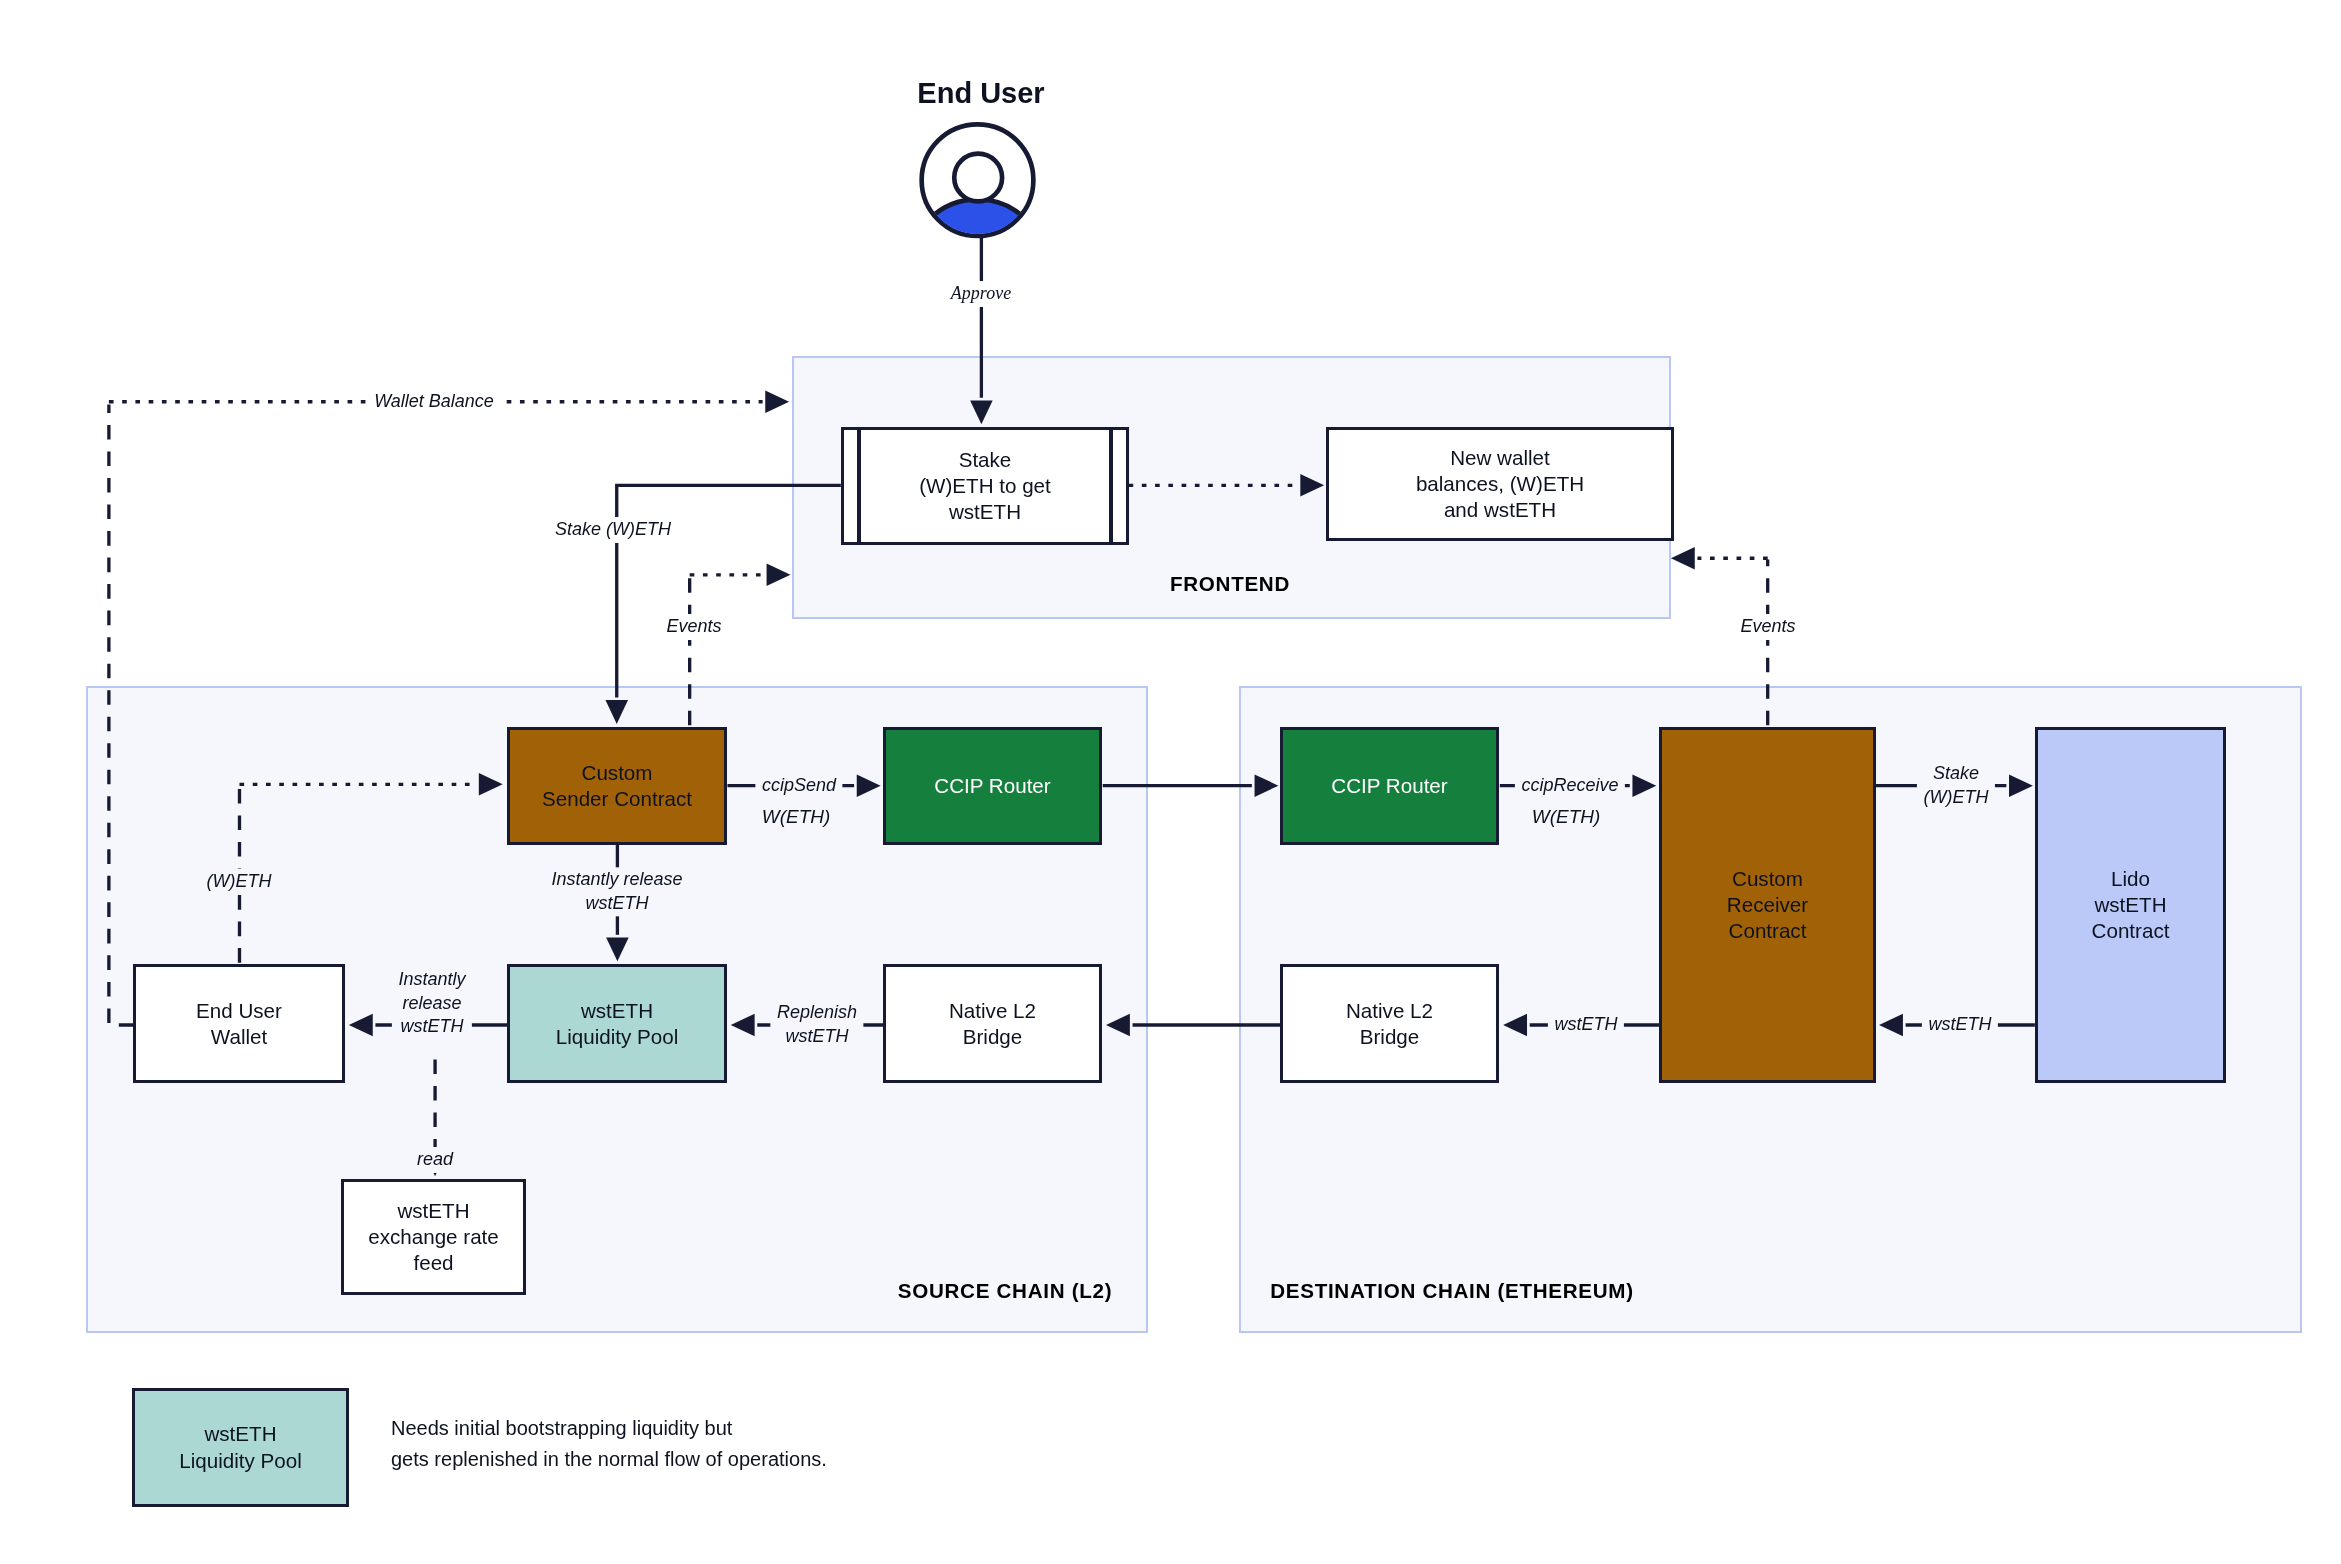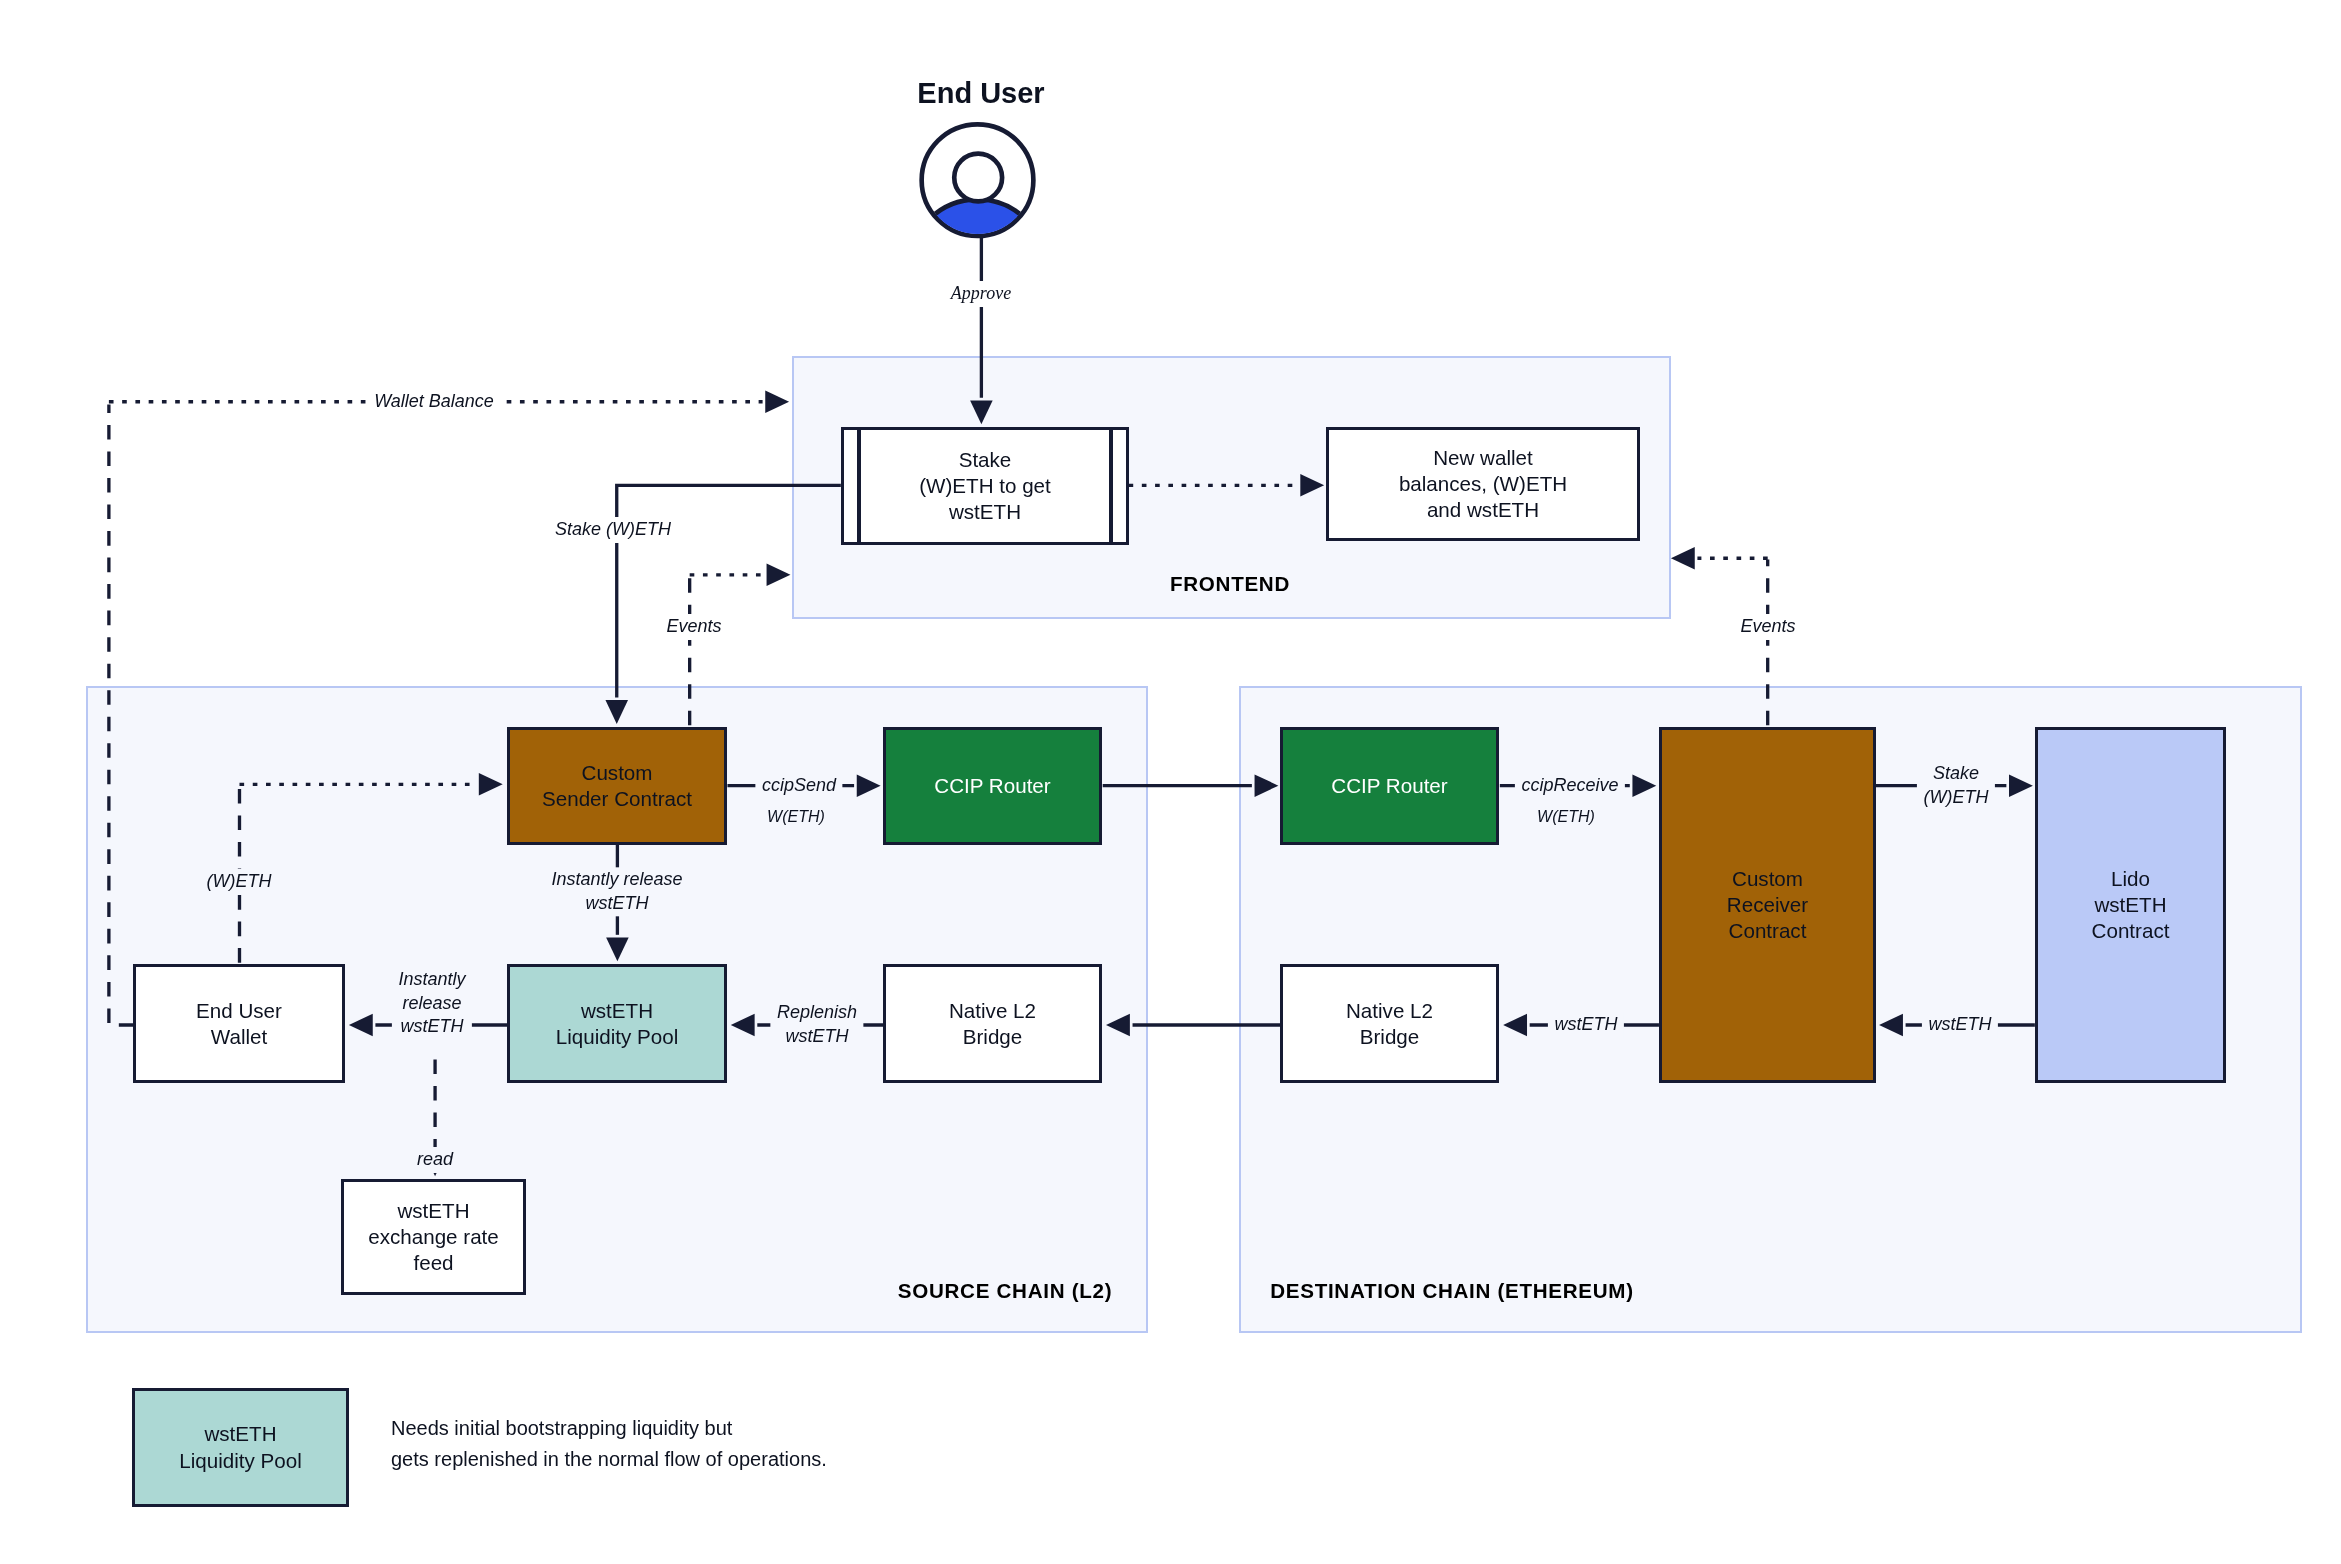--- a/index.html
+++ b/index.html
@@ -38,21 +38,21 @@
   .subprocess::before{left:13.3px;}
   .subprocess::after{right:13.3px;}
   
   .elabel{
     position:absolute;transform:translate(-50%,-50%);
     font-style:italic;font-size:18px;line-height:1.3;text-align:center;
     white-space:pre-line;z-index:5;padding:1.3px 6.6px;color:#0d1220;
   }
   .on-white{background:#ffffff;}
   .on-panel{background:#f5f7fd;}
-  .small{font-size:16px;}
+  .small{font-size:19px;}
   
   .page-title{
     position:absolute;transform:translate(-50%,-50%);font-size:29px;font-weight:600;
     white-space:nowrap;z-index:5;color:#0d1220;
   }
   .person{position:absolute;z-index:5;}
   .legend-box{
     position:absolute;left:132px;top:1388px;width:217px;height:119px;box-sizing:border-box;
     border:3.3px solid #161b33;background:#acd8d4;display:flex;align-items:center;justify-content:center;
     text-align:center;font-size:20.6px;line-height:1.3;white-space:pre-line;z-index:4;
@@ -147,21 +147,21 @@
 
   <div class="page-title" style="left:981px;top:93px;">End User</div>
 
   <div class="container-label" style="left:1230px;top:584px;">FRONTEND</div>
   <div class="container-label" style="left:1005px;top:1291px;">SOURCE CHAIN (L2)</div>
   <div class="container-label" style="left:1452px;top:1291px;">DESTINATION CHAIN (ETHEREUM)</div>
 
   <div class="node subprocess" style="left:841px;top:427px;width:288px;height:118px;">Stake
 (W)ETH to get
 wstETH</div>
-  <div class="node" style="left:1326px;top:427px;width:314px;height:114px;">New wallet
+  <div class="node" style="left:1326px;top:427px;width:348px;height:114px;">New wallet
 balances, (W)ETH
 and wstETH</div>
 
   <div class="node n-yellow" style="left:507px;top:727px;width:220px;height:118px;">Custom
 Sender Contract</div>
   <div class="node n-blue" style="left:883px;top:727px;width:219px;height:118px;">CCIP Router</div>
   <div class="node n-blue" style="left:1280px;top:727px;width:219px;height:118px;">CCIP Router</div>
   <div class="node n-yellow" style="left:1659px;top:727px;width:217px;height:356px;">Custom
 Receiver
 Contract</div>

